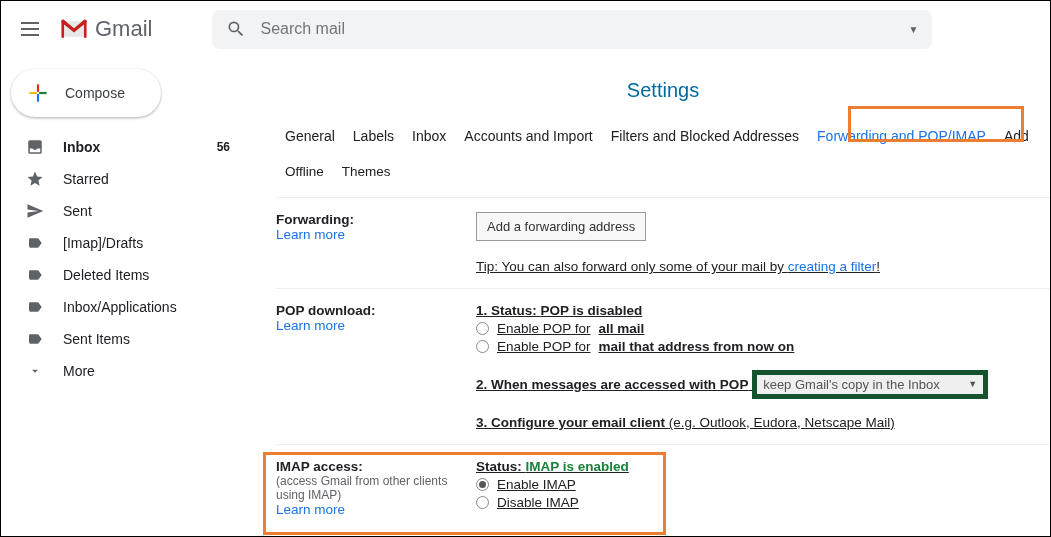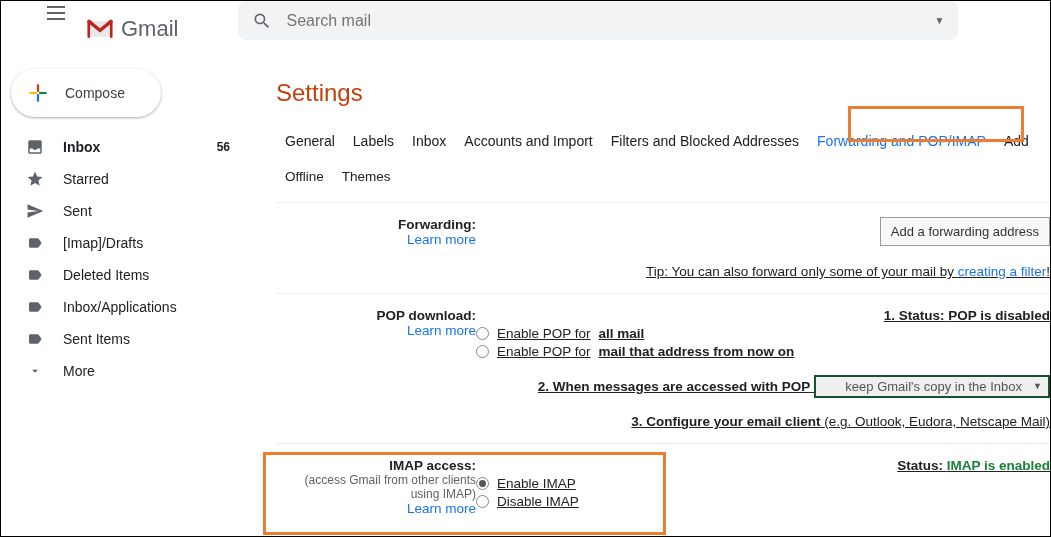--- a/index.html
+++ b/index.html
@@ -1,17 +1,17 @@
 <!DOCTYPE html>
 <html><head>
 <meta charset="utf-8">
 <style>
   * { box-sizing: border-box; margin: 0; padding: 0; font-family: Arial, "Helvetica Neue", Helvetica, sans-serif; }
   body { background: #fff; color: #202124; width: 1051px; height: 537px; overflow: hidden; border: 1px solid #000; position: relative;}
-  .topbar { display: flex; height: 56px; padding: 0 10px; margin-left: 26px; }
+  .topbar { display: flex; align-items: center; height: 56px; padding: 0 10px; }
   .menu-icon { width: 24px; height: 24px; display: flex; flex-direction: column; justify-content: center; gap: 4px; margin: 0 10px; cursor: pointer;}
   .menu-icon span { display:block; height:2px; background:#5f6368; width:18px; }
   .gmail-logo { display:flex; align-items:center; font-size:22px; color:#5f6368; margin-left:4px; font-weight:500;}
   .gmail-logo svg { width:30px; height:22px; margin-right:6px;}
   .searchbar { flex:1; max-width:720px; height:39px; background:#f1f3f4; border-radius:8px; margin-left:60px; display:flex; align-items:center; padding:0 14px; position:relative;}
   .searchbar .sicon { color:#5f6368; margin-right:14px; }
   .searchbar input { flex:1; border:none; background:transparent; font-size:16px; color:#5f6368; outline:none;}
   .searchbar .dropdown { position:absolute; right:14px; color:#5f6368; font-size:10px; cursor:pointer;}
   .content { display:flex; height: calc(100% - 56px); }
   .sidebar { width:245px; padding: 12px 0 0 0; flex-shrink:0; position:relative;}
@@ -19,42 +19,42 @@
   .compose-btn .plus { width:26px; height:26px; margin-right:14px; position:relative;}
   .side-list { list-style:none; }
   .side-item { display:flex; align-items:center; height:32px; padding:0 16px 0 24px; font-size:14px; color:#202124; cursor:pointer; border-radius: 0 16px 16px 0;}
   .side-item .icon { width:20px; margin-right:18px; color:#5f6368; display:flex; align-items:center; justify-content:center;}
   .side-item.bold { font-weight:700; }
   .side-item .count { margin-left:auto; font-size:12px; color:#5f6368; font-weight:400;}
   .side-item.bold .count { font-weight:700; color:#202124;}
   .scrollbar { position:absolute; right:2px; top:370px; width:8px; height:150px; background:transparent;}
 
   .main { flex:1; padding: 22px 0 0 30px; overflow:hidden;}
-  .settings-title { font-size:24px; font-weight:400; color:#c2410c; margin-bottom:18px;}
+  .settings-title { font-size:20px; font-weight:400; color:#0369a1; margin-bottom:18px;text-align:center;}
   .tabs { display:flex; flex-wrap:wrap; gap: 0; font-size:14px; color:#202124; margin-bottom:4px;}
   .tabs .tab { padding: 8px 9px; cursor:pointer; white-space:nowrap;}
   .tabs .tab.active { color:#1a73e8; }
   .tabs-row2 { display:flex; gap:0; font-size:13.5px; margin-bottom:10px;}
   .tabs-row2 .tab { padding:8px 9px; cursor:pointer;}
   .highlight-box { border:3px solid #ed7d31; position:absolute; pointer-events:none; z-index:10;}
 
-  .section { display:flex; border-top:1px solid #eee; padding:14px 0 14px 0; font-size:13.5px;text-align:right;}
+  .section { display:flex; border-top:1px solid #eee; padding:14px 0 14px 0; font-size:13.5px;}
   .section:first-of-type { border-top:none; padding-top:6px;}
   .section .label-col { width:200px; flex-shrink:0;}
   .section .label-col .label-title { font-weight:700; }
   .section .label-col .sub { font-size:12px; color:#5f6368;}
   .section .body-col { flex:1;text-decoration:underline; }
   .link { color:#1a73e8; cursor:pointer; }
   .btn { display:inline-block; border:1px solid #999; background:#f8f8f8; padding:6px 10px; font-size:13px; cursor:pointer; color:#333;}
   .tip { margin-top:18px; font-size:13.5px;}
   .radio-row { display:flex; align-items:center; gap:8px; margin:3px 0;}
   .radio { width:13px; height:13px; border:1px solid #888; border-radius:50%; display:inline-flex; align-items:center; justify-content:center;}
   .radio.checked::after { content:''; width:7px; height:7px; background:#555; border-radius:50%;}
   .bold { font-weight:700;}
-  .select { border:2px solid #14532d; background:#efefef; padding:2px 26px 2px 6px; font-size:13px; color:#555; position:relative; display:inline-block; min-width:236px;}
+  .select { border:5px solid #14532d; background:#efefef; padding:2px 26px 2px 6px; font-size:13px; color:#555; position:relative; display:inline-block; min-width:236px;}
   .select::after { content:'▼'; position:absolute; right:6px; font-size:9px; color:#555; top:4px;}
   .green { color:#188038; font-weight:700;}
   .num { font-weight:700;}
 </style>
 </head>
 <body>
 
 <div class="topbar">
   <div class="menu-icon">
     <span></span>

